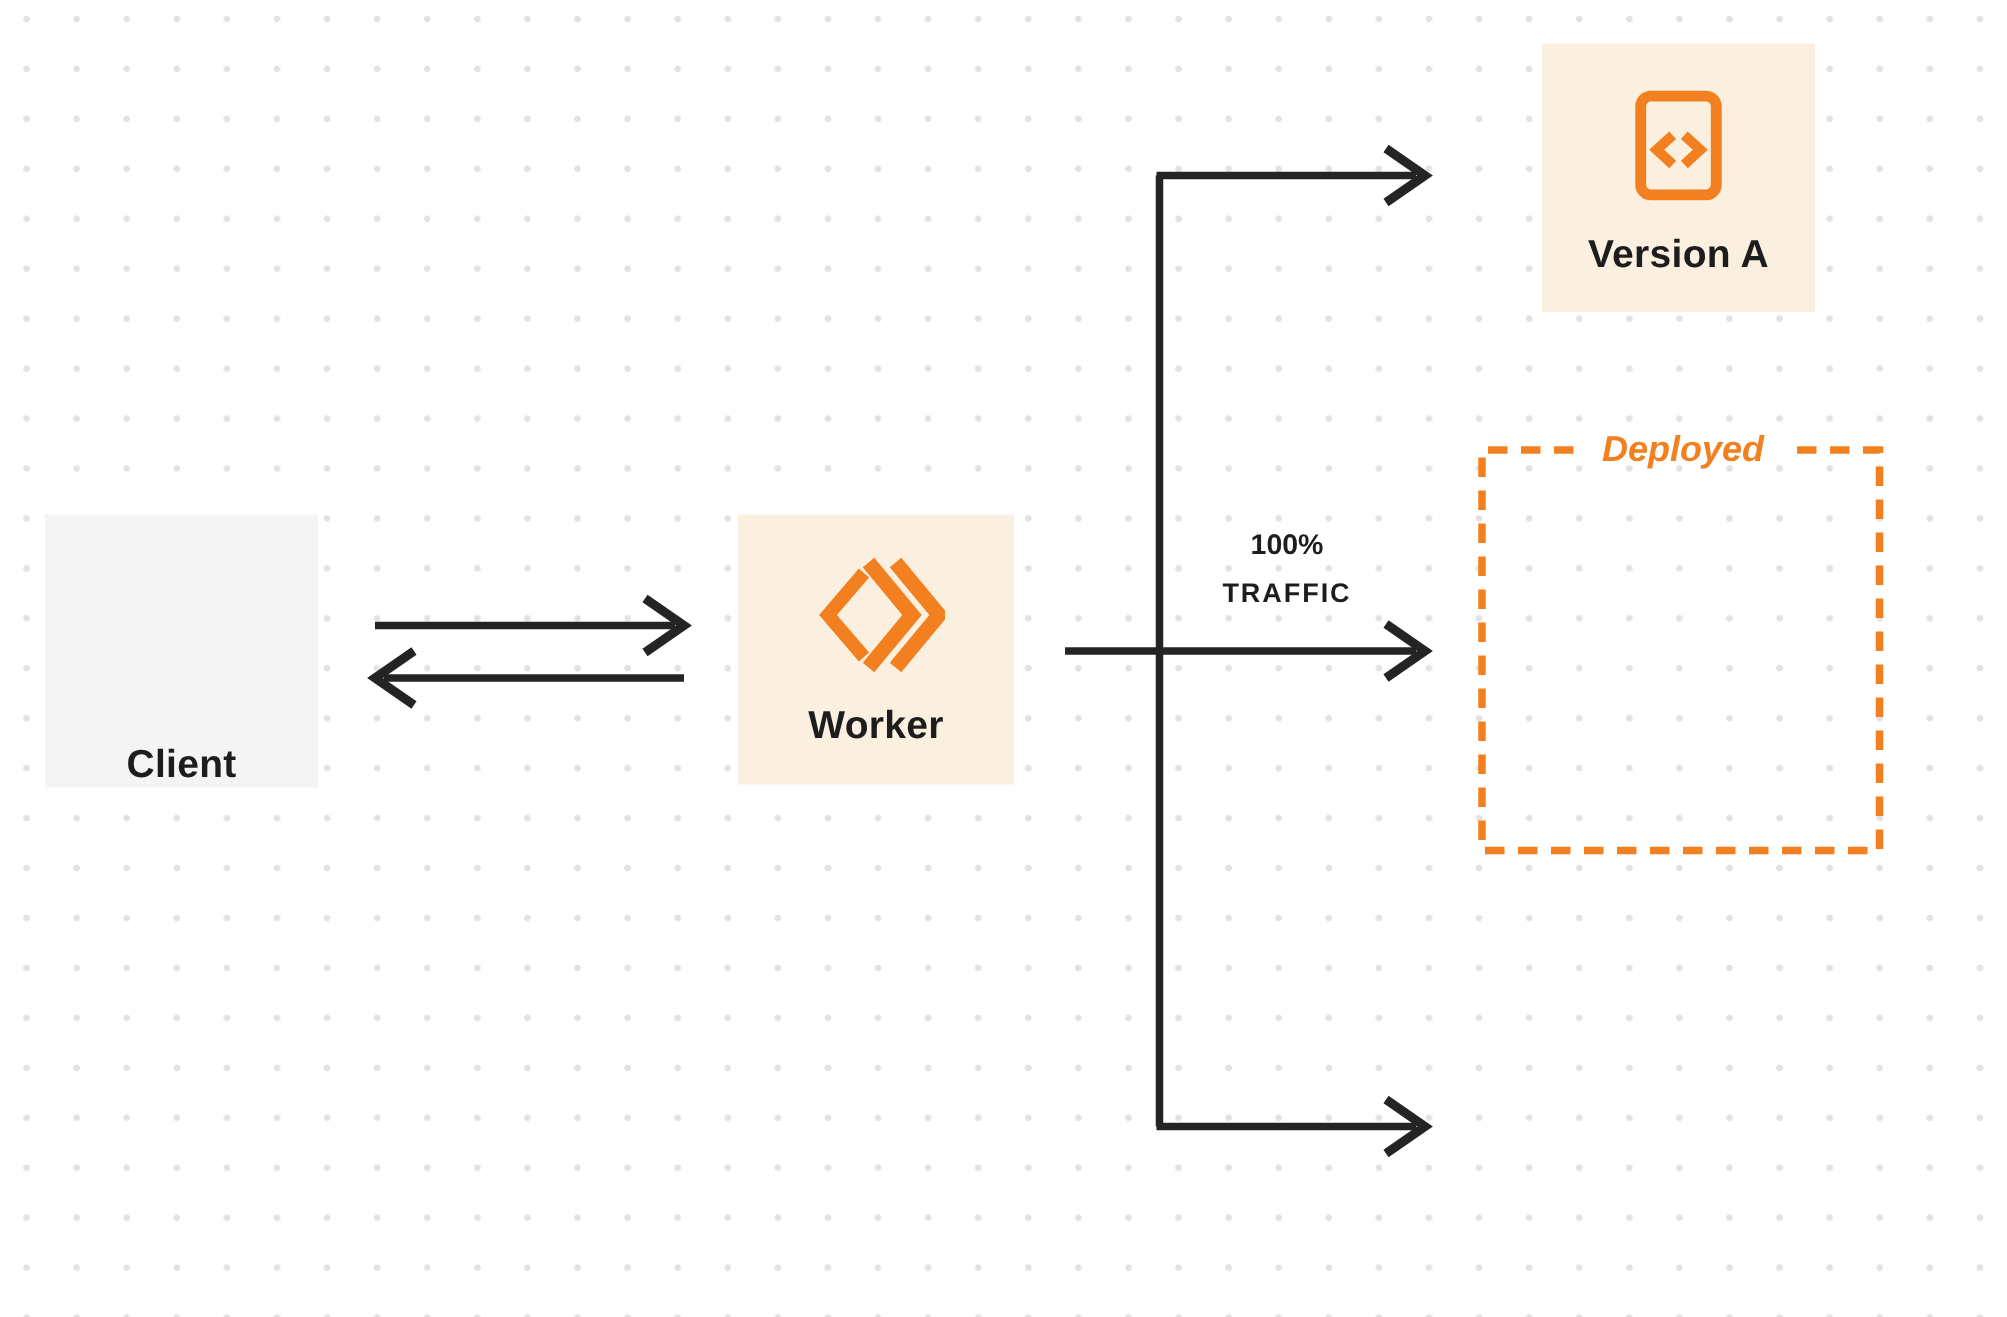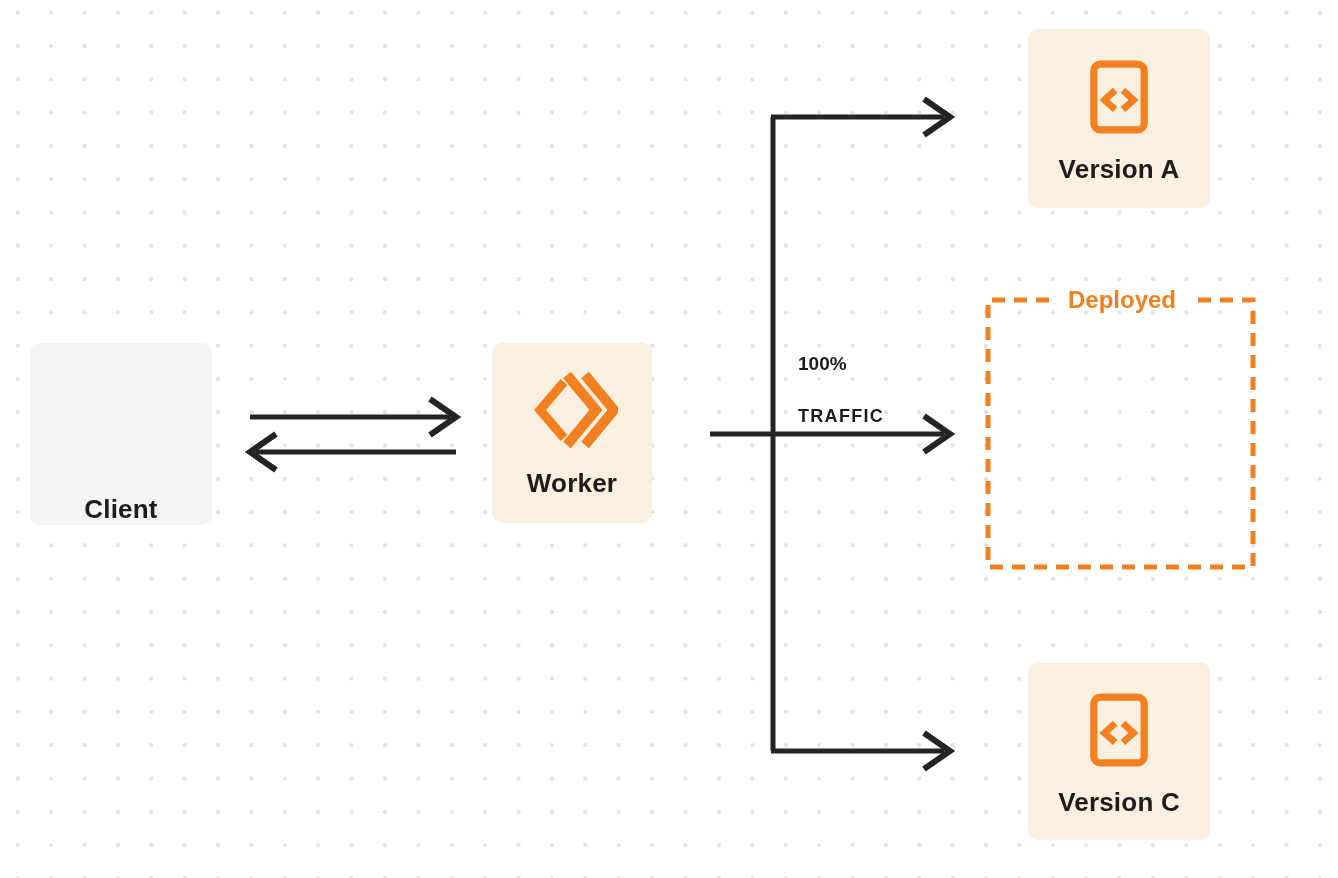--- a/index.html
+++ b/index.html
@@ -20,50 +20,51 @@
     position: absolute; left: 0; top: 0;
     width: 1338px; height: 878px;
     pointer-events: none;
   }
   .ink-line   { stroke: #242424; stroke-width: 5; fill: none; stroke-linecap: butt; }
   .ink-head   { stroke: #242424; stroke-width: 6; fill: none; stroke-linejoin: miter; stroke-linecap: butt; }
   .dash-frame { stroke: #F38020; stroke-width: 5; fill: none; stroke-dasharray: 13 9; stroke-linecap: butt; }
 
   .node {
     position: absolute;
-    border-radius: 10px;
+    border-radius: 0;
     display: flex; flex-direction: column;
     align-items: center; justify-content: center;
   }
   .node-label {
     font-size: 26px; font-weight: 700; color: #1d1d1d;
     letter-spacing: 0.2px; white-space: nowrap;
   }
   .client  { left: 30px;  top: 343px; width: 182px; height: 182px; background: #f4f4f5; justify-content: flex-end; }
-  .worker  { left: 492px; top: 343px; width: 160px; height: 180px; background: #fbf0e0; gap: 16px; }
+  .worker  { left: 492px; top: 343px; width: 184px; height: 180px; background: #fbf0e0; gap: 16px; }
   .version { left: 1028px; width: 182px; background: #fbf0e0; gap: 18px; padding-top: 6px; box-sizing: border-box; }
   .version-a { top: 29px;  height: 179px; }
   .version-b { top: 345px; height: 177px; }
   .version-c { top: 662px; height: 178px; }
 
   .icon-slot { display: block; line-height: 0; }
   .orange-stroke { stroke: #F38020; fill: none; }
 
   .traffic-label {
     position: absolute; left: 798px; top: 349px; width: 120px;
-    color: #1d1d1d; font-weight: 700;
+    text-align: center; color: #1d1d1d; font-weight: 700;
   }
   .traffic-line1 { font-size: 19px; line-height: 30px; }
-  .traffic-line2 { font-size: 18px; line-height: 32px; letter-spacing: 1.3px; margin-top: 21px; }
+  .traffic-line2 { font-size: 18px; line-height: 32px; letter-spacing: 1.3px; }
 
   .deployed-label {
     position: absolute; left: 1044px; top: 286px; width: 156px;
     text-align: center;
     font-size: 24px; font-weight: 700; color: #F38020;
     white-space: nowrap;
+    font-style: italic;
   }
 </style>
 </head>
 <body>
 
 <div class="canvas">
 
   <svg class="connectors" viewBox="0 0 1338 878">
 
     <g>
@@ -116,30 +117,20 @@
       <svg width="62" height="78" viewBox="0 0 64 80">
         <rect class="orange-stroke" x="6" y="6" width="52" height="68" rx="7" stroke-width="7.5"></rect>
         <path class="orange-stroke" stroke-width="7" stroke-linejoin="miter" d="M 28 33 L 17 43 L 28 53"></path>
         <path class="orange-stroke" stroke-width="7" stroke-linejoin="miter" d="M 36 33 L 47 43 L 36 53"></path>
       </svg>
     </span>
     <span class="node-label">Version A</span>
   </div>
 
 
-  <div class="node version version-c">
-    <span class="icon-slot">
-      <svg width="62" height="78" viewBox="0 0 64 80">
-        <rect class="orange-stroke" x="6" y="6" width="52" height="68" rx="7" stroke-width="7.5"></rect>
-        <path class="orange-stroke" stroke-width="7" stroke-linejoin="miter" d="M 28 33 L 17 43 L 28 53"></path>
-        <path class="orange-stroke" stroke-width="7" stroke-linejoin="miter" d="M 36 33 L 47 43 L 36 53"></path>
-      </svg>
-    </span>
-    <span class="node-label">Version C</span>
-  </div>
 
   <div class="traffic-label">
     <div class="traffic-line1">100%</div>
     <div class="traffic-line2">TRAFFIC</div>
   </div>
 
   <div class="deployed-label">Deployed</div>
 
 </div>
 

